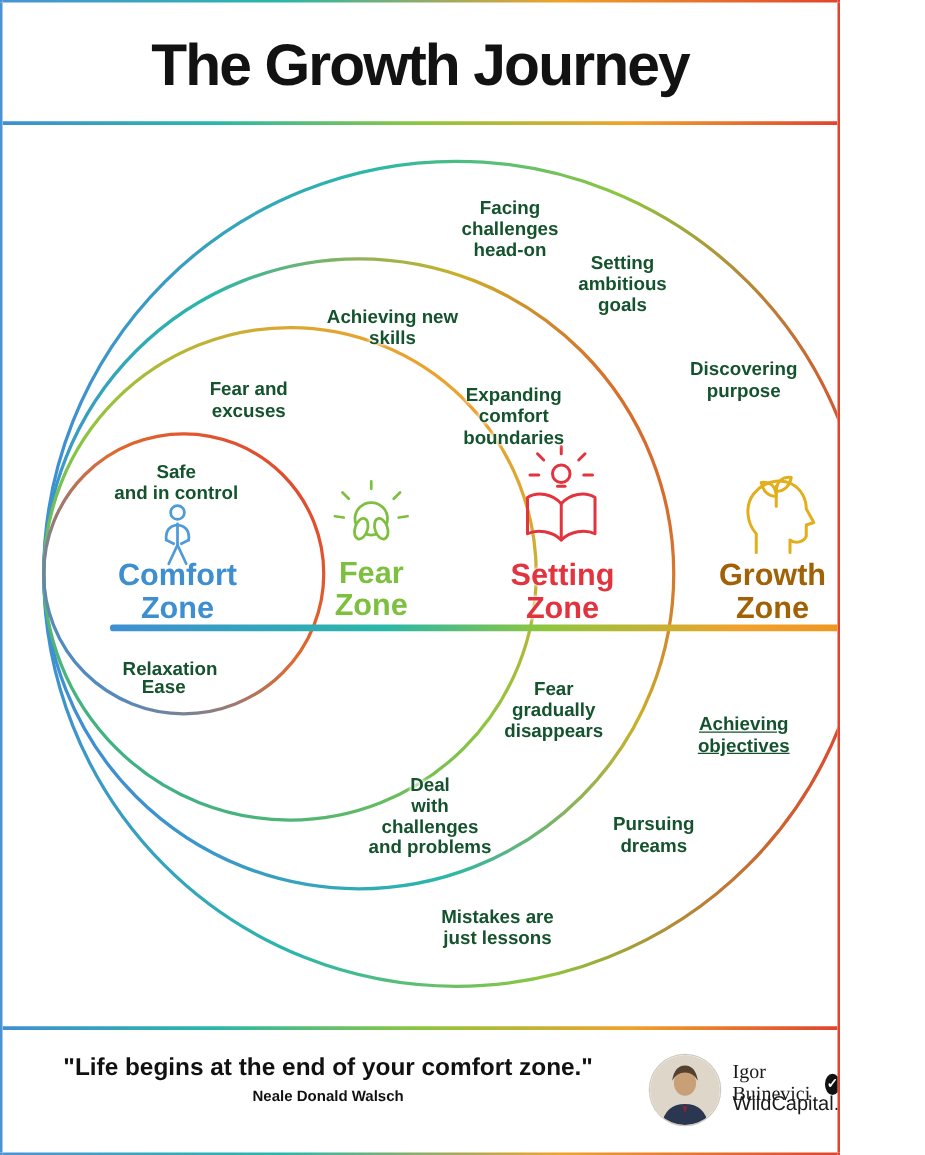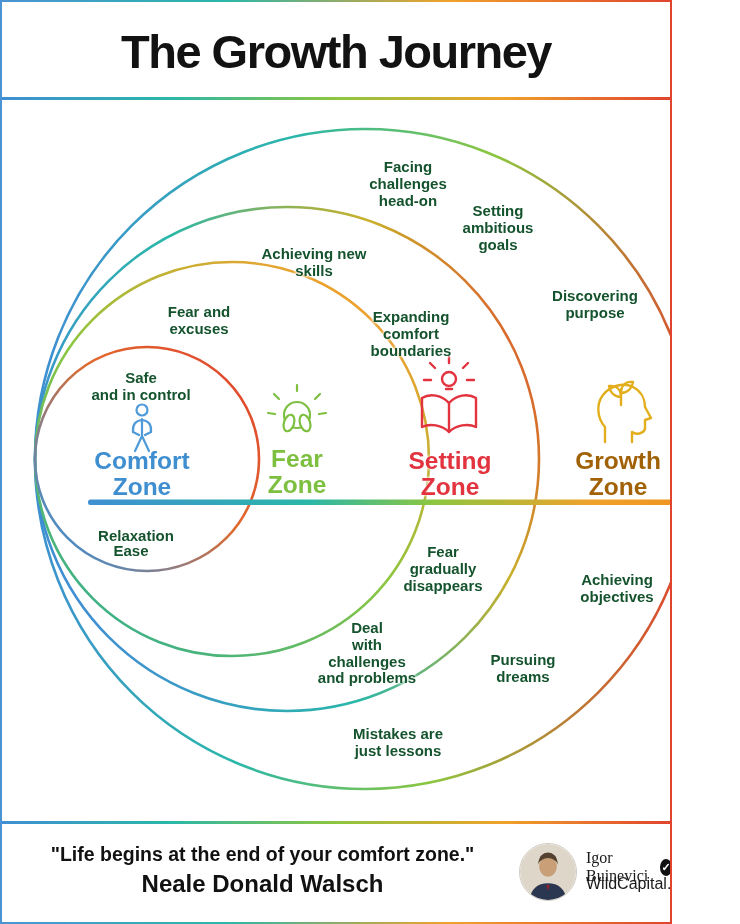--- a/index.html
+++ b/index.html
@@ -59,21 +59,21 @@
     text-shadow: 0 0 3px #fff, 0 0 3px #fff;
   }
   .quote-block {
     position: absolute;
     left: 8px; top: 840px;
     width: 505px;
     text-align: center;
     color: #111;
   }
   .quote-text { font-size: 19.5px; font-weight: bold; line-height: 1.3; }
-  .quote-author { font-size: 24px; font-weight: bold; margin-top: 3px; }
+  .quote-author { font-size: 12px; font-weight: bold; margin-top: 3px; }
   .avatar {
     position: absolute;
     left: 517px; top: 841px;
     width: 56px; height: 56px;
     border-radius: 50%;
     overflow: hidden;
     border: 1px solid #cfcac0;
   }
   .profile-row {
     position: absolute;
@@ -196,33 +196,33 @@
   <div class="note" style="left:197px; top:319px;">Fear and
 excuses</div>
   <div class="note" style="left:312px; top:261px;">Achieving new
 skills</div>
   <div class="note" style="left:409px; top:332px;">Expanding
 comfort
 boundaries</div>
   <div class="note" style="left:441px; top:567px;">Fear
 gradually
 disappears</div>
-  <div class="note" style="left:342px; top:652px;margin-left:23px;">Deal
+  <div class="note" style="left:342px; top:652px;">Deal
 with
 challenges
 and problems</div>
   <div class="note" style="left:406px; top:182px;">Facing
 challenges
 head-on</div>
   <div class="note" style="left:496px; top:226px;">Setting
 ambitious
 goals</div>
   <div class="note" style="left:593px; top:303px;">Discovering
 purpose</div>
-  <div class="note" style="left:615px; top:587px;">Achieving
+  <div class="note" style="left:593px; top:587px;text-decoration:underline;">Achieving
 objectives</div>
   <div class="note" style="left:521px; top:667px;">Pursuing
 dreams</div>
   <div class="note" style="left:396px; top:741px;">Mistakes are
 just lessons</div>
 
   <div class="divider divider-bottom"></div>
 
   <div class="quote-block">
     <div class="quote-text">"Life begins at the end of your comfort zone."</div>

